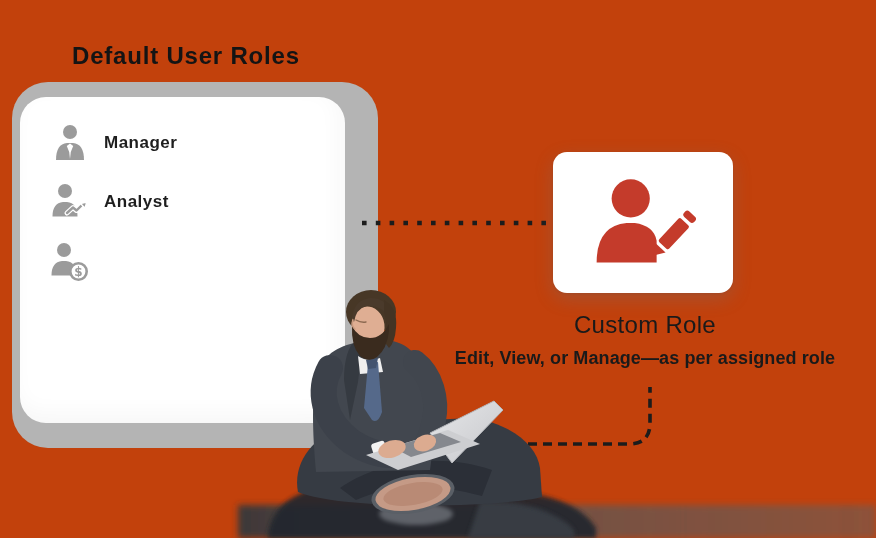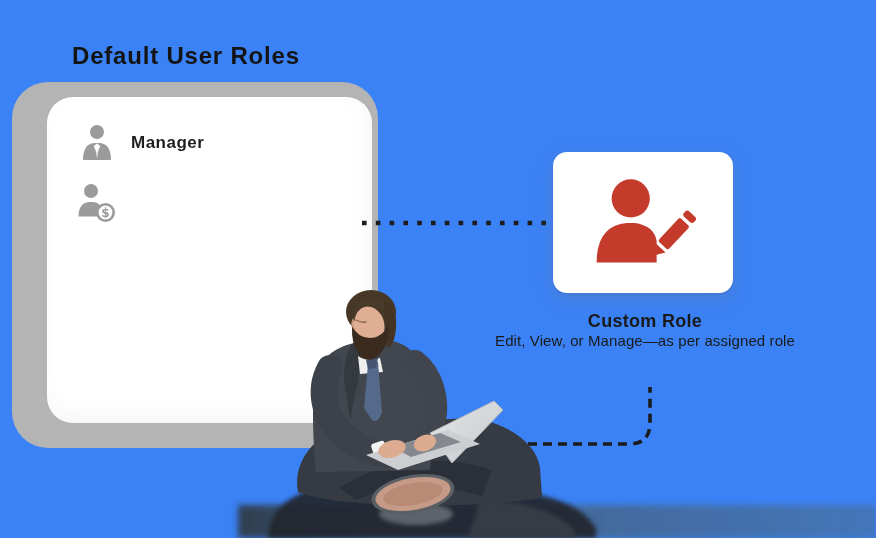--- a/index.html
+++ b/index.html
@@ -2,36 +2,36 @@
 <html><head>
 <meta charset="utf-8">
 <style>
   html,body{margin:0;padding:0;}
   body{
     width:876px;height:538px;overflow:hidden;
     background:#ffffff;
     font-family:"Liberation Sans", sans-serif;
     -webkit-font-smoothing:antialiased;
   }
-  .stage{position:relative;width:876px;height:538px;background:#3b82f6;}
+  .stage{position:relative;width:876px;height:538px;background:#c2410c;}
 
   
   .heading{
     position:absolute;left:72px;top:42px;
     font-size:24px;font-weight:800;letter-spacing:.8px;
     color:#141414;white-space:nowrap;
   }
 
   
   .roles-shadow{
     position:absolute;left:12px;top:82px;width:366px;height:366px;
     background:#b4b4b4;border-radius:36px;
   }
   .roles-card{
-    position:absolute;left:47px;top:97px;width:325px;height:326px;
+    position:absolute;left:20px;top:97px;width:325px;height:326px;
     background:#ffffff;border-radius:26px;
     box-shadow:inset -6px -10px 22px rgba(0,0,0,0.035);
     box-sizing:border-box;
     padding:26px 0 0 30px;
     display:flex;flex-direction:column;gap:19px;
   }
   .role-row{display:flex;align-items:center;height:40px;}
   .role-icon{width:40px;height:40px;flex:0 0 40px;}
   .role-label{
     margin-left:14px;font-size:17px;font-weight:700;
@@ -45,22 +45,22 @@
   .custom-card{
     position:absolute;left:553px;top:152px;width:180px;height:141px;
     background:#ffffff;border-radius:14px;
     box-shadow:0 6px 18px rgba(110,120,130,0.30), 0 1px 3px rgba(0,0,0,0.08);
     display:flex;align-items:center;justify-content:center;
   }
   .custom-text{
     position:absolute;left:430px;top:311px;width:430px;
     text-align:center;color:#1a1a1a;
   }
-  .custom-title{font-size:18px;font-weight:700;letter-spacing:.3px;}
-  .custom-subtitle{font-size:15px;font-weight:400;letter-spacing:.1px;}
+  .custom-title{font-size:24px;font-weight:400;letter-spacing:.3px;}
+  .custom-subtitle{margin-top:9px;font-size:18px;font-weight:700;letter-spacing:.1px;}
 
   .man-illustration{position:absolute;left:0;top:0;}
 </style>
 </head>
 <body>
 
 <div class="stage">
 
   <div class="heading">Default User Roles</div>
 
@@ -73,20 +73,32 @@
           <circle cx="20" cy="9" r="7"></circle>
           <path d="M6 37 Q6 21 17 20 L23 20 Q34 21 34 37 Z"></path>
         </g>
         <polygon fill="#ffffff" points="20,20.5 16.8,23 19.2,29 20,36 20.8,29 23.2,23"></polygon>
       </svg>
       <span class="role-label">Manager</span>
     </div>
 
 
 
+    <div class="role-row">
+      <svg class="role-icon" viewBox="0 0 40 40">
+        <g fill="#9b9b9b">
+          <circle cx="15" cy="9" r="7"></circle>
+          <path d="M2.5 34.5 Q2.5 21 13 20 L17 20 Q27.5 21 27.5 34.5 Z"></path>
+        </g>
+        <polyline points="17,31 23,25.5 26.5,28.5 32.5,22.5" fill="none" stroke="#ffffff" stroke-width="5" stroke-linecap="round" stroke-linejoin="round"></polyline>
+        <polyline points="17,31 23,25.5 26.5,28.5 32.5,22.5" fill="none" stroke="#9b9b9b" stroke-width="2.4" stroke-linecap="round" stroke-linejoin="round"></polyline>
+        <polygon points="30.5,21.5 36.8,20 35,26.3" fill="#9b9b9b" stroke="#ffffff" stroke-width="1.4"></polygon>
+      </svg>
+      <span class="role-label">Analyst</span>
+    </div>
 
     <div class="role-row">
       <svg class="role-icon" viewBox="0 0 40 40">
         <g fill="#9b9b9b">
           <circle cx="14" cy="9" r="7"></circle>
           <path d="M1.5 34.5 Q1.5 21 12 20 L16 20 Q26.5 21 26.5 34.5 Z"></path>
         </g>
         <circle cx="28.5" cy="30.5" r="8.2" fill="#ffffff" stroke="#9b9b9b" stroke-width="2.6"></circle>
         <text x="28.5" y="35" font-size="12" font-weight="bold" fill="#9b9b9b" text-anchor="middle" font-family="DejaVu Sans, sans-serif">$</text>
       </svg>

